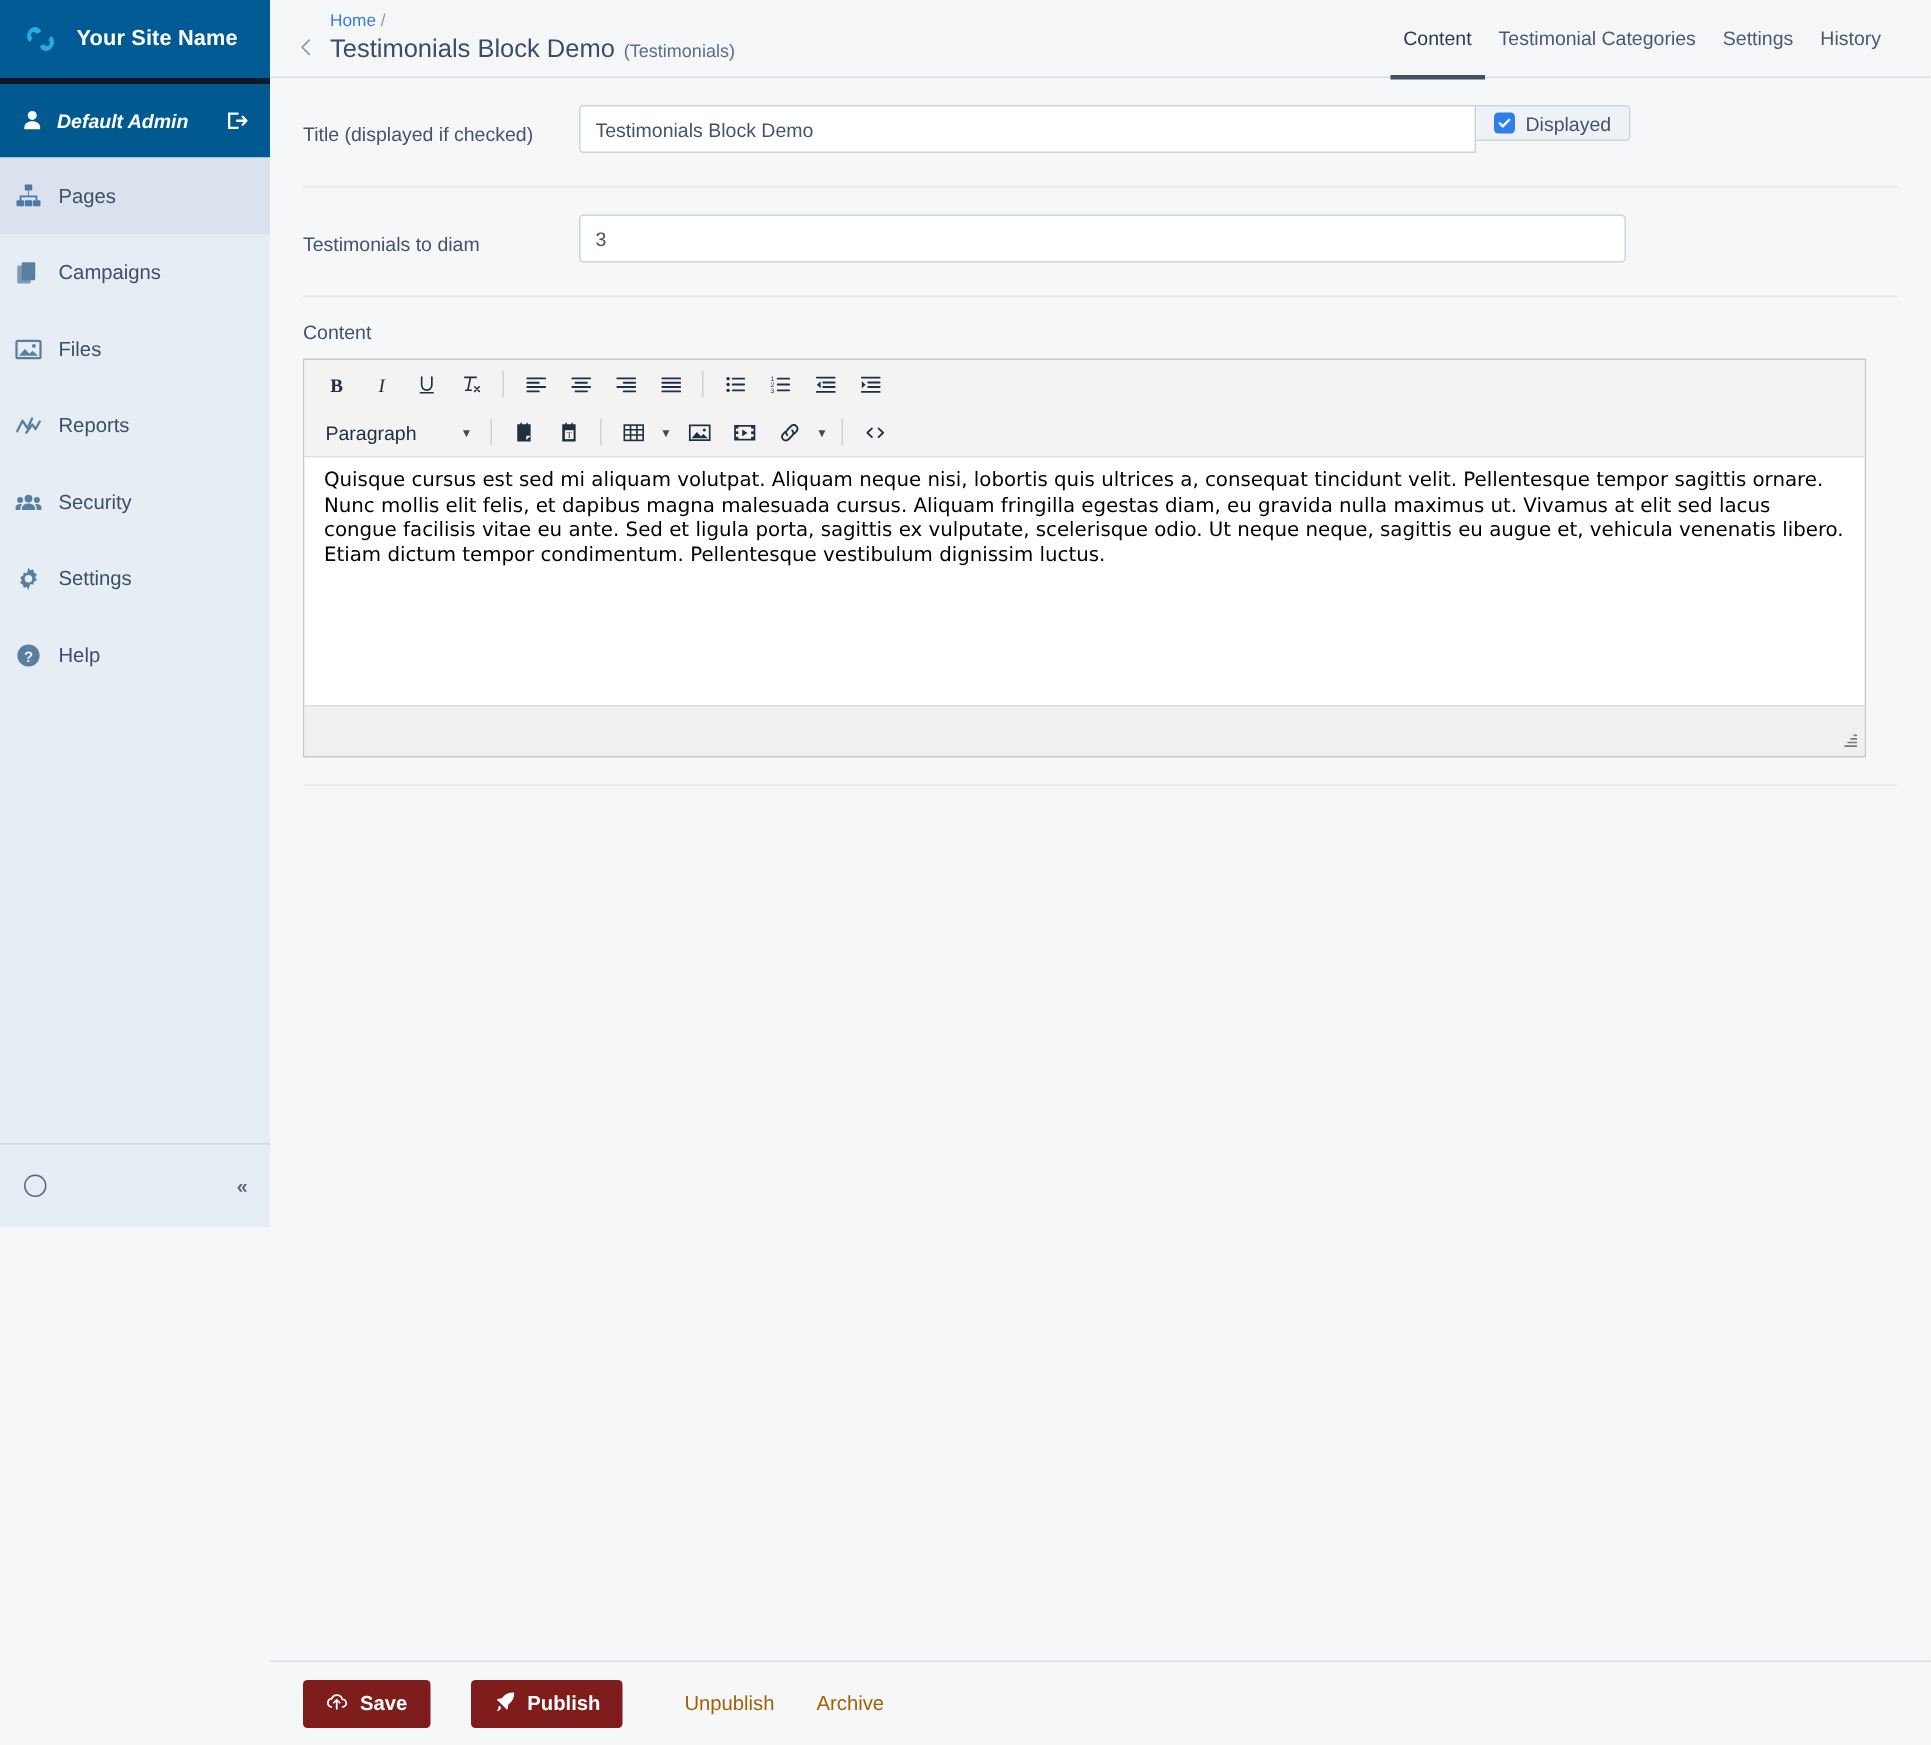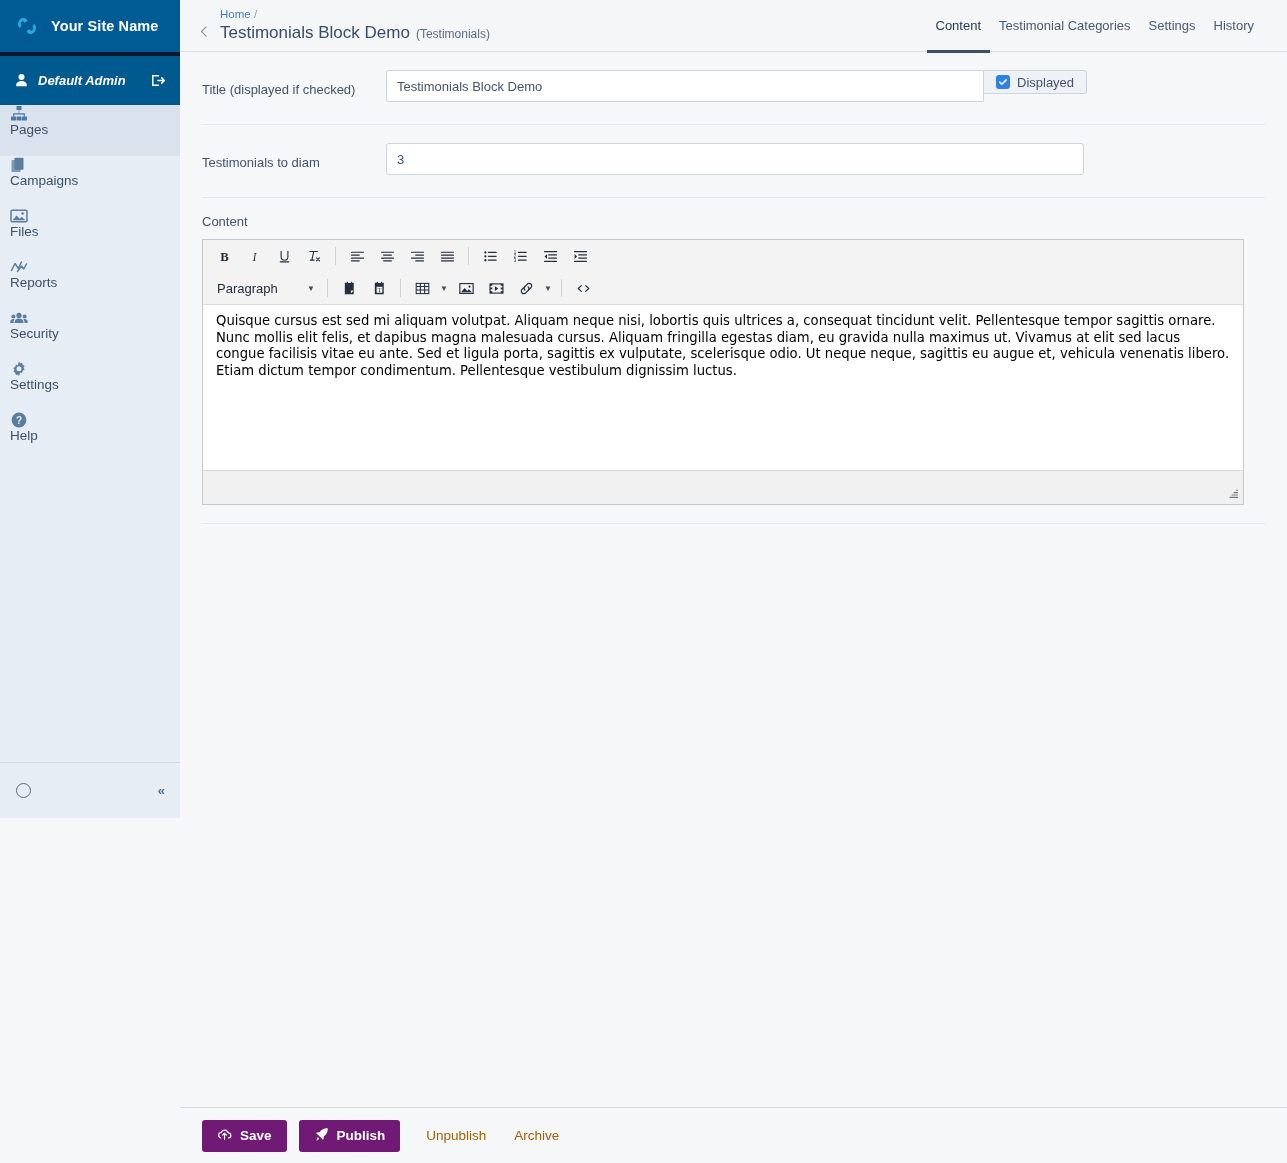--- a/index.html
+++ b/index.html
@@ -41,26 +41,25 @@
     border-top: 4px solid #0f172a;
     font-style: italic;
   }
   .profile-icon { width: 15px; height: 15px; flex: 0 0 15px; margin-right: 9px; }
   .profile-name { color: #fff; font-size: 13px; font-weight: bold; flex: 1; }
   .logout-icon { width: 17px; height: 17px; flex: 0 0 17px; cursor: pointer; }
 
   .nav { flex: 1 1 auto; padding-top: 0; }
   .nav-item {
     height: 51px;
-    display: flex; align-items: flex-start;
+    display: flex; align-items: center;
     padding: 0 0 0 10px;
     cursor: pointer;
     color: #3c5068;
     font-size: 13.5px;
-    flex-direction: column;
   }
   .nav-item.active { background: #dae3ed; }
   .nav-icon {
     width: 18px; height: 18px; flex: 0 0 18px;
     margin-right: 11px;
     display: flex; align-items: center; justify-content: center;
   }
   .nav-label { line-height: 1; }
 
   .sidebar-footer {
@@ -248,21 +247,21 @@
   }
   .btn {
     display: flex; align-items: center; gap: 8px;
     height: 32px; padding: 0 15px;
     border-radius: 3px;
     font-size: 13.5px; font-weight: bold;
     cursor: pointer;
     border: none;
     font-family: "Liberation Sans", sans-serif;
   }
-  .btn-green { background: #701a75; color: #fff; margin-right: 12px; }
+  .btn-green { background: #7f1d1d; color: #fff; margin-right: 27px; }
   .btn-link {
     background: transparent; color: #a16207;
     font-weight: normal; padding: 0 14px;
   }
   .btn svg { flex: 0 0 auto; }
 </style>
 </head>
 <body>
 
 <div class="app">

